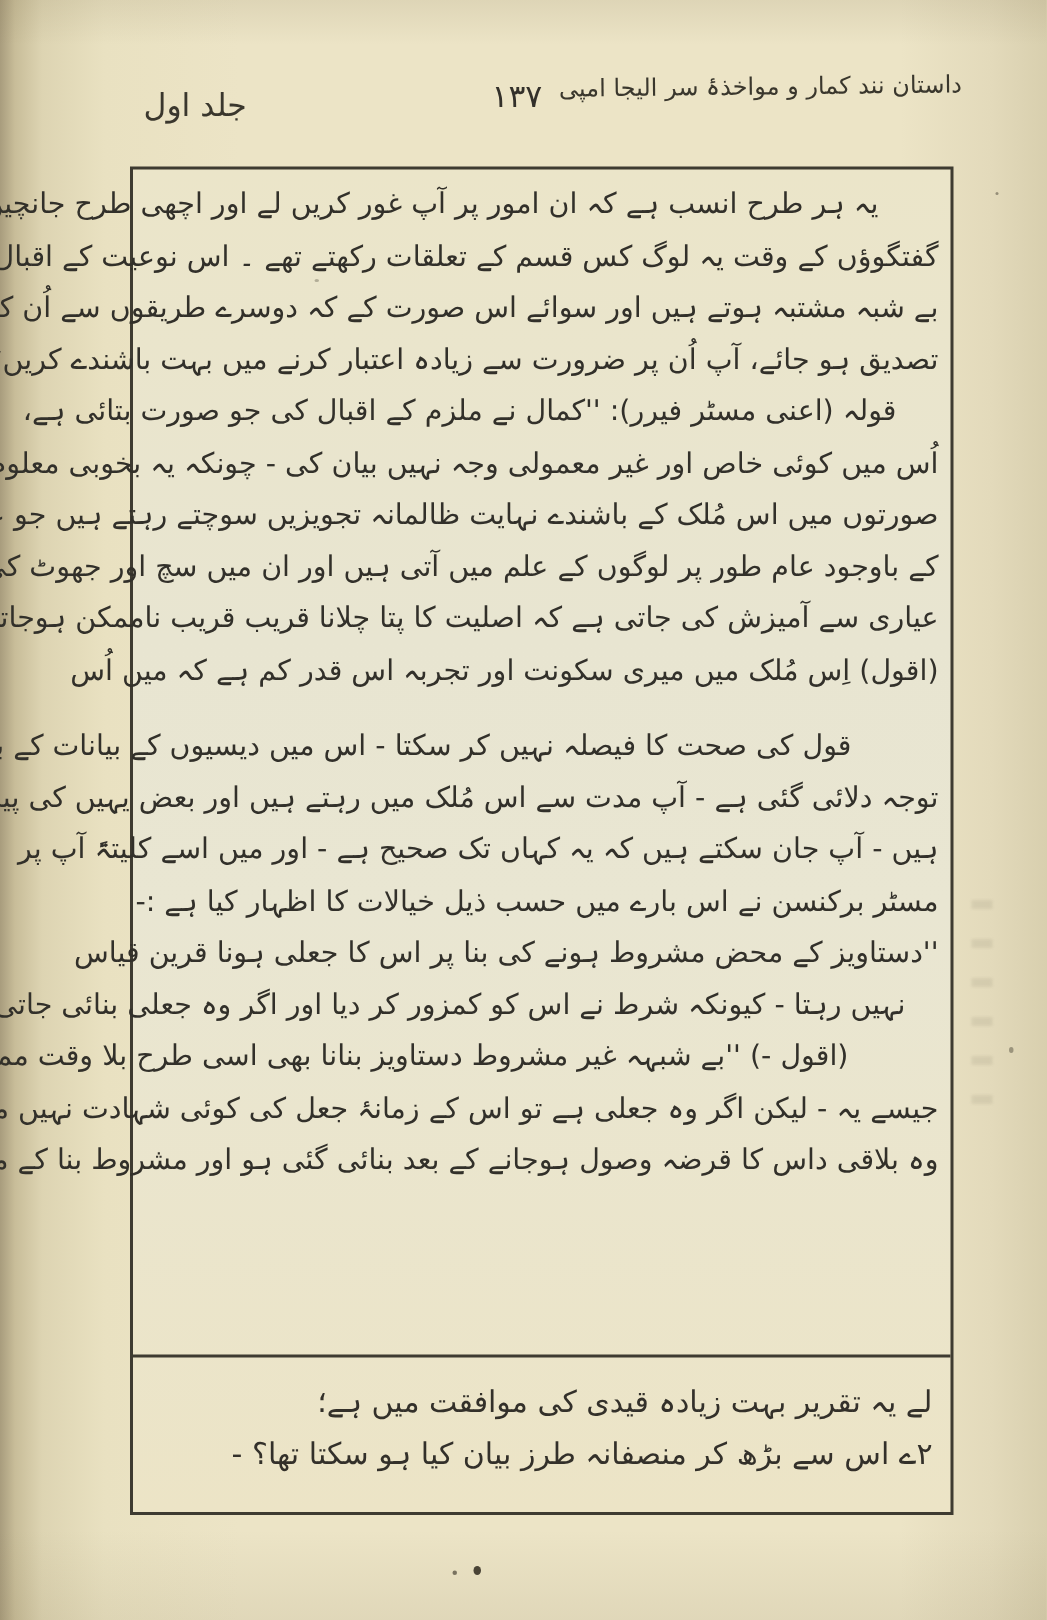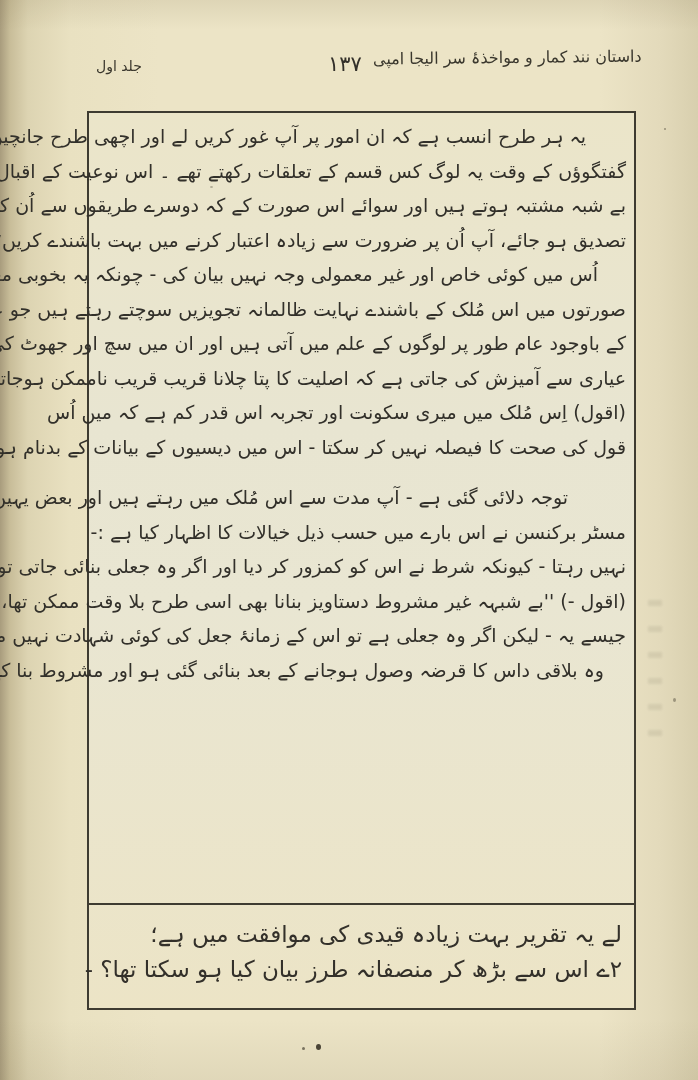--- a/index.html
+++ b/index.html
@@ -16,21 +16,21 @@
   }
   
   .header-title{
     position:absolute;top:48px;right:56px;font-size:16px;color:#3a372d;
     letter-spacing:0px;transform:rotate(-0.6deg);
   }
   .page-number{
     position:absolute;top:52px;left:328px;font-size:21px;font-weight:normal;color:#33302a;
   }
   .volume-label{
-    position:absolute;top:58px;left:96px;font-size:14px;color:#3a372d;
+    position:absolute;top:58px;left:96px;font-size:21px;color:#3a372d;
   }
   
   .text-box{
     position:absolute;top:111px;left:87px;width:549px;height:899px;
     border:2px solid #3e3b31;
     background:linear-gradient(180deg,#ebe5c9 0%,#e8e5d1 35%,#e9e6d2 55%,#ece4c6 100%);
     box-sizing:border-box;
   }
   .body-text{
     position:absolute;top:6px;right:8px;left:6px;
@@ -42,21 +42,21 @@
   .body-line:nth-child(11){text-indent:58px;margin-top:16px;}
   .body-line:nth-child(16){text-indent:22px;}
   .body-line:nth-child(17){text-indent:60px;}
   .body-line:nth-child(20){text-indent:34px;}
   .footnote-section{
     position:absolute;top:790px;left:0;right:0;
     border-top:2px solid #3e3b31;
     padding:12px 12px 0 12px;
   }
   .footnote-line{
-    color:#33302a;font-size:23px;line-height:35px;text-align:right;white-space:nowrap;
+    color:#33302a;font-size:20px;line-height:35px;text-align:right;white-space:nowrap;
   }
   
   .speck{position:absolute;border-radius:50%;background:#4a4436;}
   .sp1{width:5px;height:6px;left:316px;top:1044px;}
   .sp2{width:3px;height:3px;left:302px;top:1047px;opacity:.7;}
   .sp3{width:3px;height:4px;left:673px;top:698px;opacity:.45;}
   .sp4{width:2px;height:2px;left:664px;top:128px;opacity:.5;}
   .sp5{width:3px;height:2px;left:210px;top:186px;opacity:.35;}
   .smudge{
     position:absolute;left:648px;top:600px;width:14px;height:150px;opacity:.10;
@@ -72,28 +72,31 @@
 <div class="header-title">داستان نند کمار و مواخذۂ سر الیجا امپی</div>
 <div class="page-number">۱۳۷</div>
 <div class="volume-label">جلد اول</div>
 
 <div class="text-box">
   <div class="body-text">
       <div class="body-line">یہ ہر طرح انسب ہے کہ ان امور پر آپ غور کریں لے اور اچھی طرح جانچیں کہ ان</div>
       <div class="body-line">گفتگوؤں کے وقت یہ لوگ کس قسم کے تعلقات رکھتے تھے ۔ اس نوعیت کے اقبال،</div>
       <div class="body-line">بے شبہ مشتبہ ہوتے ہیں اور سوائے اس صورت کے کہ دوسرے طریقوں سے اُن کی</div>
       <div class="body-line">تصدیق ہو جائے، آپ اُن پر ضرورت سے زیادہ اعتبار کرنے میں بہت باشندے کریں؛</div>
+      <div class="body-line">قولہ (اعنی مسٹر فیرر): ''کمال نے ملزم کے اقبال کی جو صورت بتائی ہے،</div>
       <div class="body-line">اُس میں کوئی خاص اور غیر معمولی وجہ نہیں بیان کی - چونکہ یہ بخوبی معلوم ہے کہ بالکل معمولی</div>
       <div class="body-line">صورتوں میں اس مُلک کے باشندے نہایت ظالمانہ تجویزیں سوچتے رہتے ہیں جو عمل</div>
       <div class="body-line">کے باوجود عام طور پر لوگوں کے علم میں آتی ہیں اور ان میں سچ اور جھوٹ کی اس</div>
       <div class="body-line">عیاری سے آمیزش کی جاتی ہے کہ اصلیت کا پتا چلانا قریب قریب ناممکن ہوجاتا ہے؛</div>
       <div class="body-line">(اقول) اِس مُلک میں میری سکونت اور تجربہ اس قدر کم ہے کہ میں اُس</div>
       <div class="body-line">قول کی صحت کا فیصلہ نہیں کر سکتا - اس میں دیسیوں کے بیانات کے بدنام ہونے پر</div>
       <div class="body-line">توجہ دلائی گئی ہے - آپ مدت سے اس مُلک میں رہتے ہیں اور بعض یہیں کی پیدائش</div>
+      <div class="body-line">ہیں - آپ جان سکتے ہیں کہ یہ کہاں تک صحیح ہے - اور میں اسے کلیتۃً آپ پر</div>
       <div class="body-line">مسٹر برکنسن نے اس بارے میں حسب ذیل خیالات کا اظہار کیا ہے :-</div>
+      <div class="body-line">''دستاویز کے محض مشروط ہونے کی بنا پر اس کا جعلی ہونا قرین قیاس</div>
       <div class="body-line">نہیں رہتا - کیونکہ شرط نے اس کو کمزور کر دیا اور اگر وہ جعلی بنائی جاتی تو اس میں یہ کمزوری</div>
       <div class="body-line">(اقول -) ''بے شبہہ غیر مشروط دستاویز بنانا بھی اسی طرح بلا وقت ممکن تھا،</div>
       <div class="body-line">جیسے یہ - لیکن اگر وہ جعلی ہے تو اس کے زمانۂ جعل کی کوئی شہادت نہیں ملتی اور ممکن ہے کہ</div>
       <div class="body-line">وہ بلاقی داس کا قرضہ وصول ہوجانے کے بعد بنائی گئی ہو اور مشروط بنا کے ممکن ہے</div>
     </div>
   <div class="footnote-section">
       <div class="footnote-line">لے یہ تقریر بہت زیادہ قیدی کی موافقت میں ہے؛</div>
       <div class="footnote-line">۲ے اس سے بڑھ کر منصفانہ طرز بیان کیا ہو سکتا تھا؟ -</div>
     </div>
 </div>

